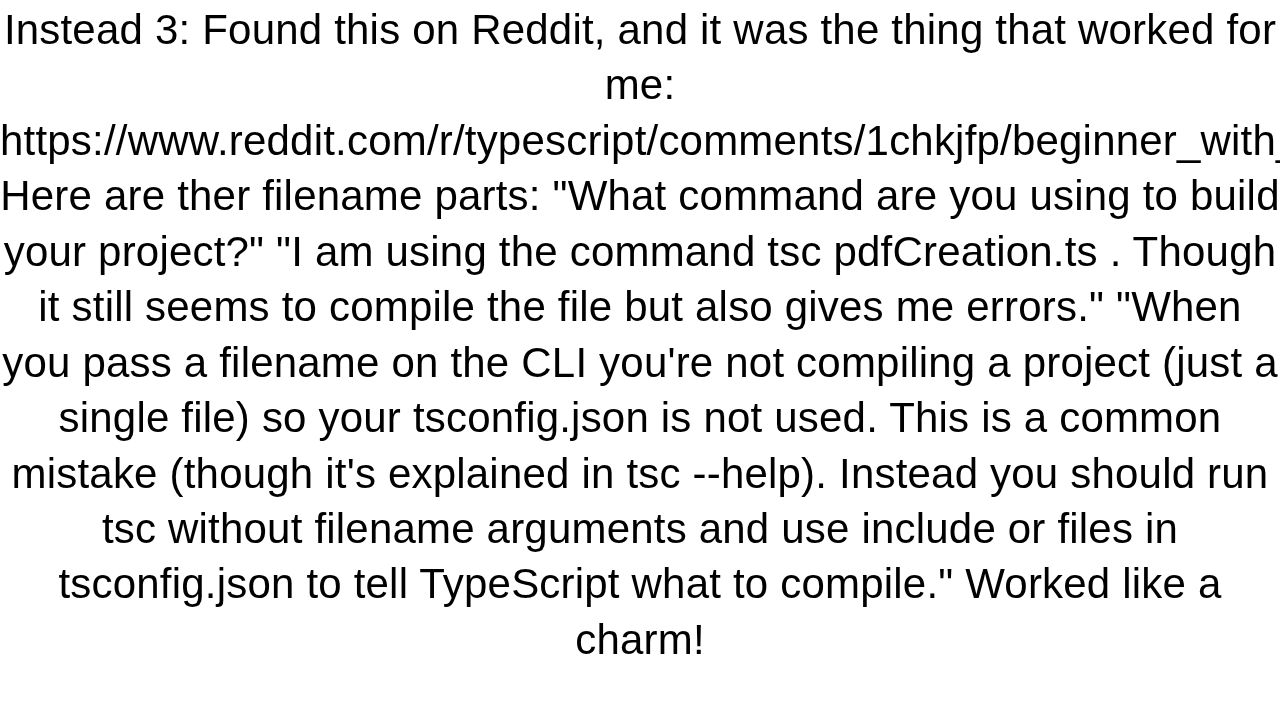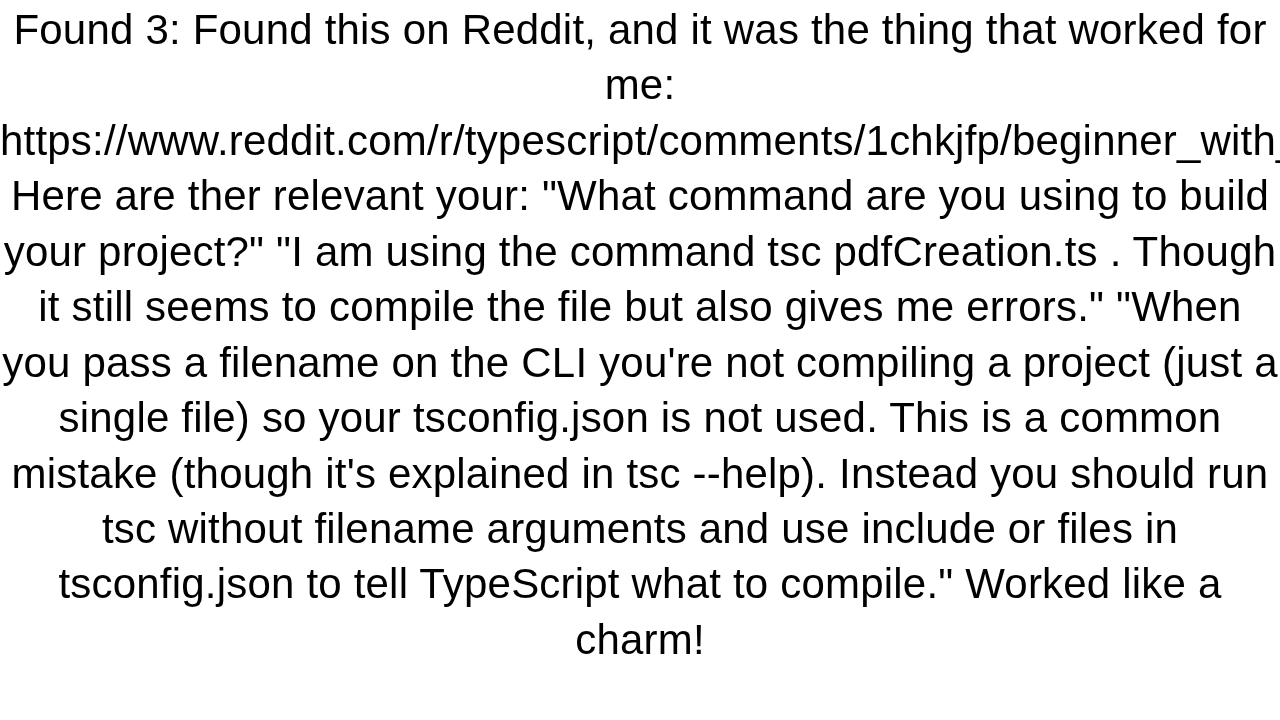--- a/index.html
+++ b/index.html
@@ -25,21 +25,21 @@
       line-height: 1.32;
       font-weight: 400;
       letter-spacing: 0.2px;
       padding-top: 2px;
     }
   </style>
 </head>
 <body>
 
 <div class="content">
-  <span>Found 3:</span>
+  <span>Instead 3:</span>
   <span>Found this on Reddit, and it was the thing that worked for me:</span>
   <span>https://www.reddit.com/r/typescript/comments/1chkjfp/beginner_with_typescript_error_private/</span>
-  <span>Here are ther relevant your:</span>
+  <span>Here are ther filename parts:</span>
   <span>"What command are you using to build your project?"</span>
   <span>"I am using the command tsc pdfCreation.ts . Though it still seems to compile the file but also gives me errors."</span>
   <span>"When you pass a filename on the CLI you're not compiling a project (just a single file) so your tsconfig.json is not used. This is a common mistake (though it's explained in tsc --help). Instead you should run tsc without filename arguments and use include or files in tsconfig.json to tell TypeScript what to compile."</span>
   <span>Worked like a charm!</span>
 </div>
 
 </body></html>

